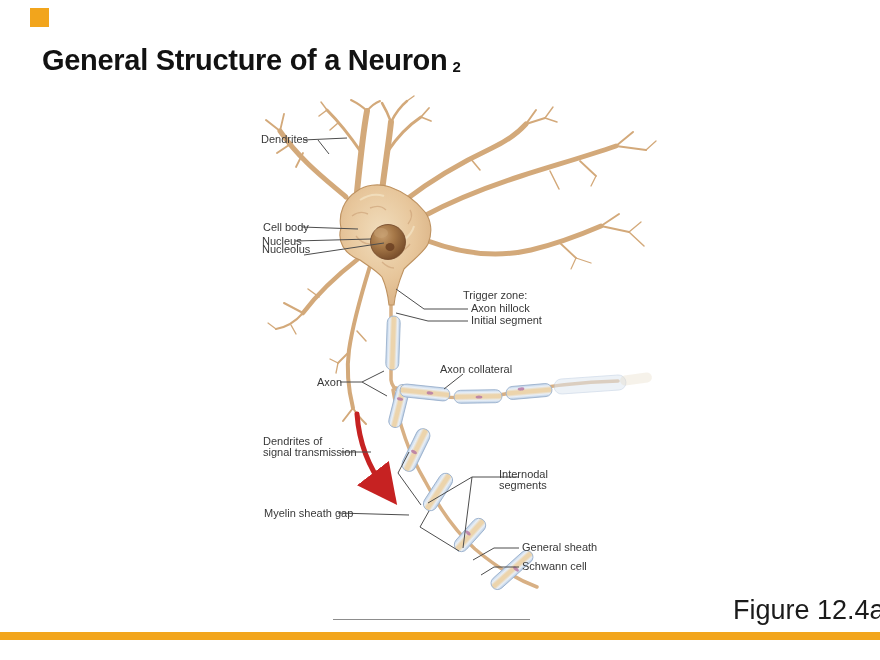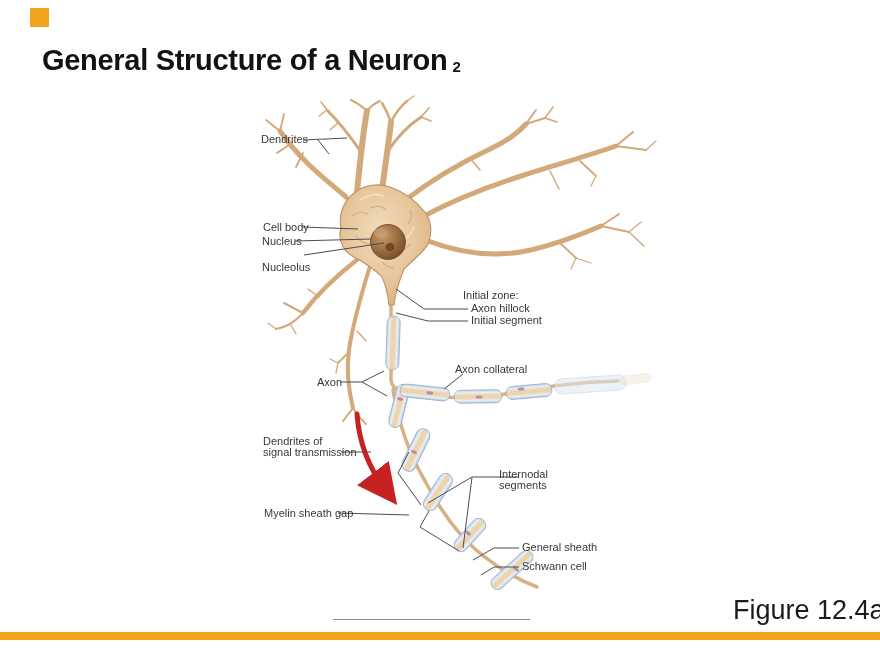--- a/index.html
+++ b/index.html
@@ -198,26 +198,26 @@
       </g>
       <g fill="none" stroke="#4d4d4d" stroke-width="1">
         <path d="M409,452 L398,473 L421,505"></path>
         <path d="M429,511 L420,527 L459,551"></path>
       </g>
     </svg>
 
     <div class="lbl" style="left:261px;top:134px">Dendrites</div>
     <div class="lbl" style="left:263px;top:222px">Cell body</div>
     <div class="lbl" style="left:262px;top:236px">Nucleus</div>
-    <div class="lbl" style="left:262px;top:262px">Nucleolus</div>
-    <div class="lbl" style="left:463px;top:290px">Initial zone:</div>
+    <div class="lbl" style="left:262px;top:244px">Nucleolus</div>
+    <div class="lbl" style="left:463px;top:290px">Trigger zone:</div>
     <div class="lbl" style="left:471px;top:303px">Axon hillock</div>
     <div class="lbl" style="left:471px;top:315px">Initial segment</div>
     <div class="lbl" style="left:317px;top:377px">Axon</div>
-    <div class="lbl" style="left:455px;top:364px">Axon collateral</div>
+    <div class="lbl" style="left:440px;top:364px">Axon collateral</div>
     <div class="lbl" style="left:263px;top:436px">
       <div>Dendrites of</div>
       <div>signal transmission</div>
     </div>
     <div class="lbl" style="left:499px;top:469px">
       <div>Internodal</div>
       <div>segments</div>
     </div>
     <div class="lbl" style="left:264px;top:508px">Myelin sheath gap</div>
     <div class="lbl" style="left:522px;top:542px">General sheath</div>

